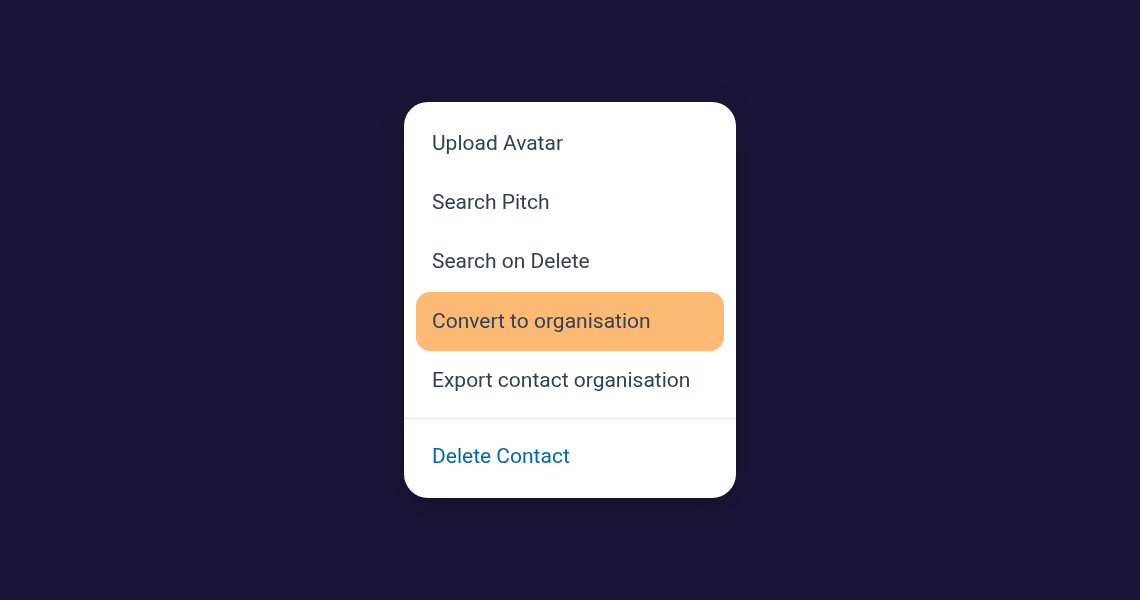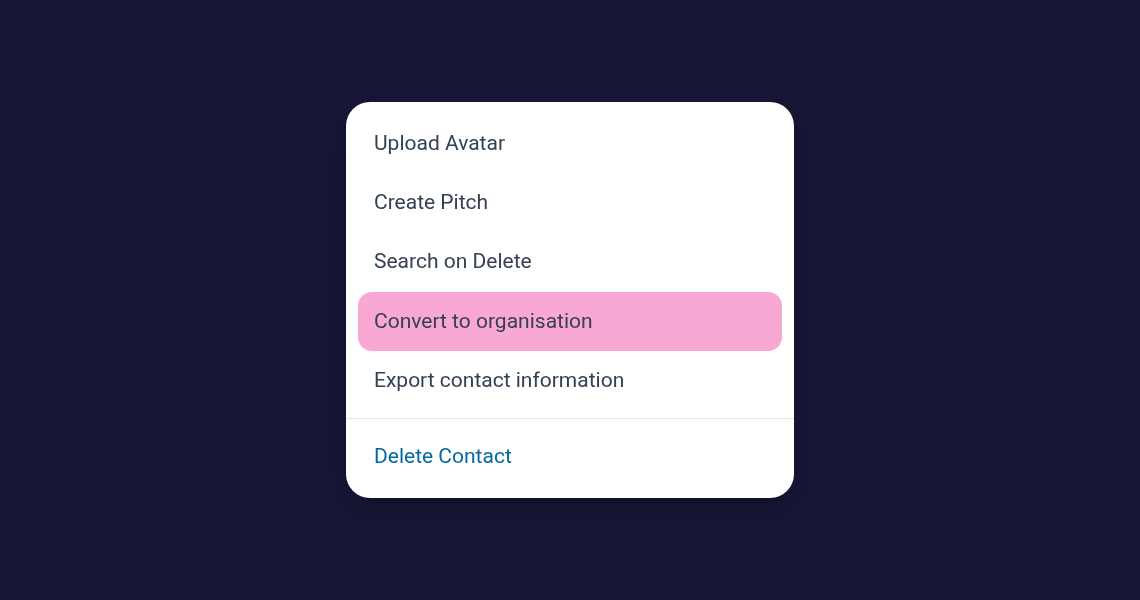--- a/index.html
+++ b/index.html
@@ -12,55 +12,55 @@
       height: 600px;
       background-color: #171636;
       font-family: -apple-system, BlinkMacSystemFont, "Segoe UI", Roboto, Helvetica, Arial, sans-serif;
       display: flex;
       align-items: center;
       justify-content: center;
     }
     .menu {
       background-color: #ffffff;
       border-radius: 24px;
-      width: 448px;
+      width: 332px;
       padding: 12px 0;
       box-shadow: 0 10px 30px rgba(0,0,0,0.2);
     }
     .menu-section {
       padding: 0 12px;
     }
     .menu-item {
       padding: 16px 16px;
       font-size: 21px;
       color: #334155;
       border-radius: 14px;
       cursor: pointer;
       line-height: 1.3;
     }
     .menu-item.hovered {
-      background-color: #f9a8d4;
+      background-color: #fdba74;
     }
     .divider {
       height: 1px;
       background-color: #e5e7eb;
       margin: 8px 0;
     }
     .menu-item.danger {
       color: #0369a1;
     }
   </style>
 </head>
 <body>
 
 <div class="menu">
   <div class="menu-section">
     <div class="menu-item">Upload Avatar</div>
-    <div class="menu-item">Create Pitch</div>
+    <div class="menu-item">Search Pitch</div>
     <div class="menu-item">Search on Delete</div>
     <div class="menu-item hovered">Convert to organisation</div>
-    <div class="menu-item">Export contact information</div>
+    <div class="menu-item">Export contact organisation</div>
   </div>
   <div class="divider"></div>
   <div class="menu-section">
     <div class="menu-item danger">Delete Contact</div>
   </div>
 </div>
 
 </body></html>

